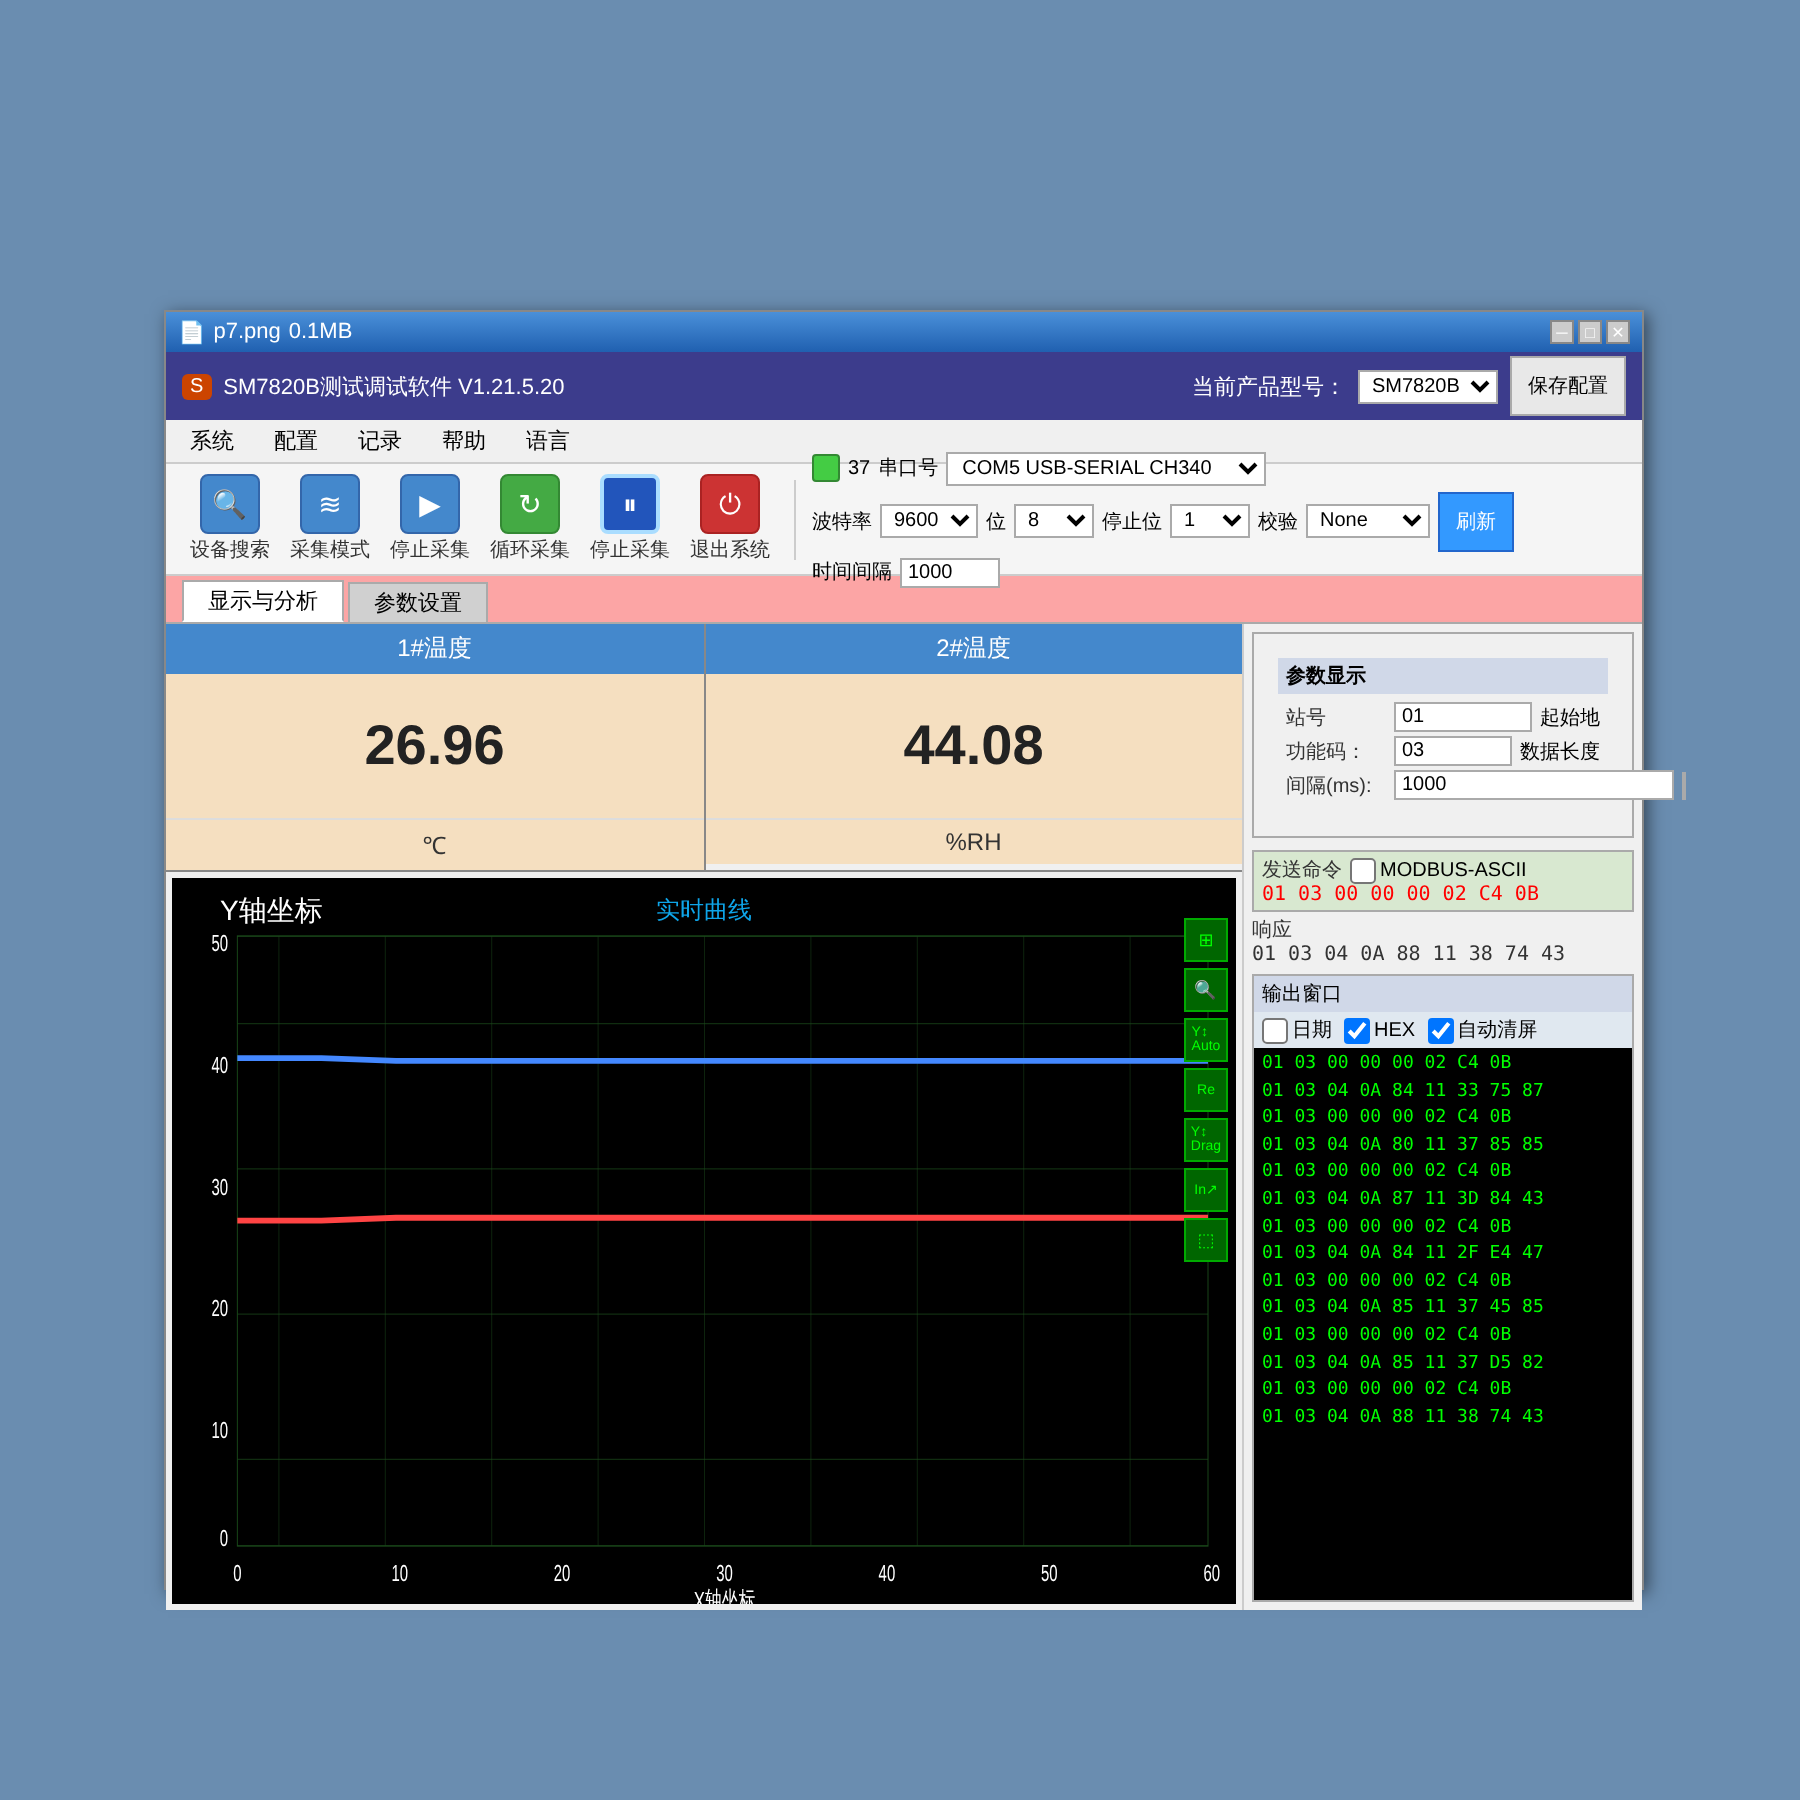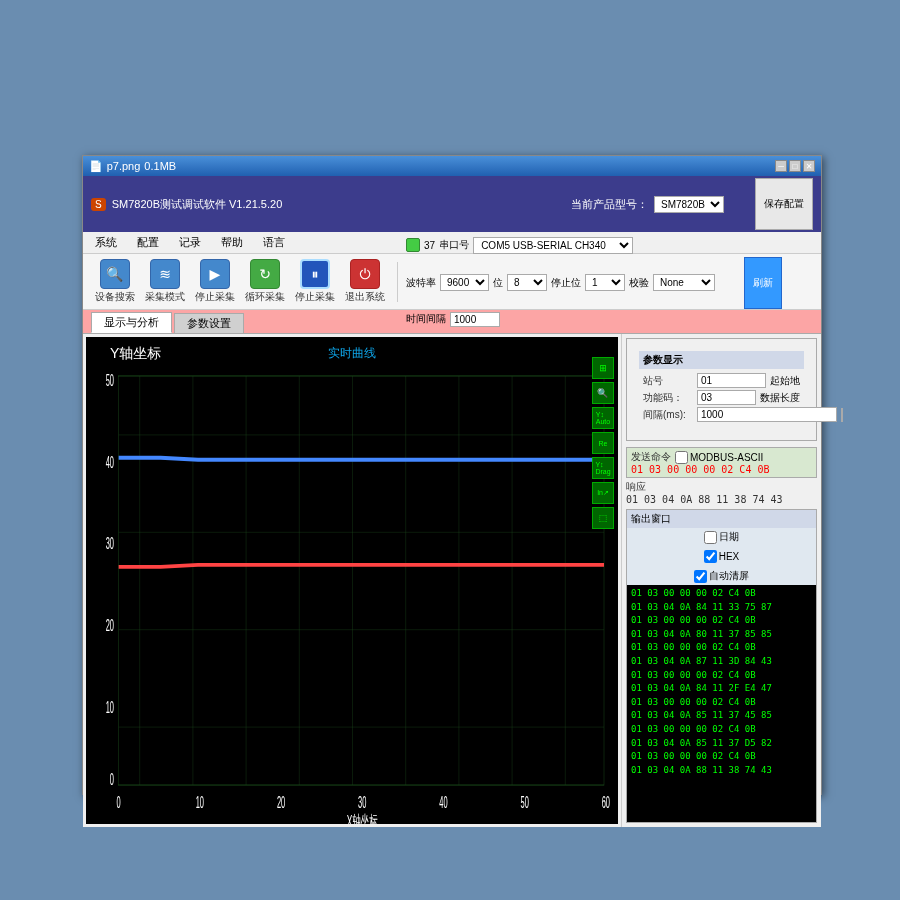--- a/index.html
+++ b/index.html
@@ -121,24 +121,23 @@
     .green-dot {
       width: 14px;
       height: 14px;
       background: #44cc44;
       border-radius: 2px;
       border: 1px solid #338833;
     }
     .btn-save {
       background: #e8e8e8;
       border: 1px solid #aaa;
-      padding: 18px 8px;
+      padding: 7px 8px;
       font-size: 10px;
       cursor: pointer;
-      margin-left: 25px;
     }
     .select-box {
       background: white;
       border: 1px solid #aaa;
       padding: 1px 2px;
       font-size: 10px;
       min-width: 40px;
     }
     .tabs-bar {
       display: flex;
@@ -430,20 +429,32 @@
 
     <div class="tabs-bar">
       <div class="tab active">显示与分析</div>
       <div class="tab">参数设置</div>
     </div>
 
     <div class="main-content">
 
       <div class="left-panel">
 
+        <div class="data-display">
+          <div class="data-col">
+            <div class="data-header">1#温度</div>
+            <div class="data-value">26.96</div>
+            <div class="data-unit">℃</div>
+          </div>
+          <div class="data-col">
+            <div class="data-header">2#温度</div>
+            <div class="data-value">44.08</div>
+            <div class="data-unit">%RH</div>
+          </div>
+        </div>
 
         <div style="position:relative;flex:1;background:#000;margin:3px;">
           <span class="chart-title">实时曲线</span>
           <span class="chart-y-label">Y轴坐标</span>
           <svg class="chart-canvas" viewBox="0 0 570 250" preserveAspectRatio="none">
 
             <defs>
               <pattern id="grid" width="57" height="50" patternUnits="userSpaceOnUse">
                 <path d="M 57 0 L 0 0 0 50" fill="none" stroke="#1a4a1a" stroke-width="0.5"></path>
               </pattern>
@@ -518,21 +529,21 @@
 
         <div style="margin-bottom:4px;">
           <div class="response-label">响应</div>
           <div class="response-value">01 03 04 0A 88 11 38 74 43</div>
         </div>
 
         <div class="output-section">
           <div class="output-header">
             <span>输出窗口</span>
           </div>
-          <div style="background:#e0e8f0;padding:2px 4px;font-size:10px;display:flex;gap:6px;align-items:center;flex-direction:column;">
+          <div style="background:#e0e8f0;padding:2px 4px;font-size:10px;display:flex;gap:6px;align-items:center;">
             <label class="checkbox-label">
               <input type="checkbox" style="">
               <span>日期</span>
             </label>
             <label class="checkbox-label">
               <input type="checkbox" checked="" style="">
               <span>HEX</span>
             </label>
             <label class="checkbox-label">
               <input type="checkbox" checked="" style="">

